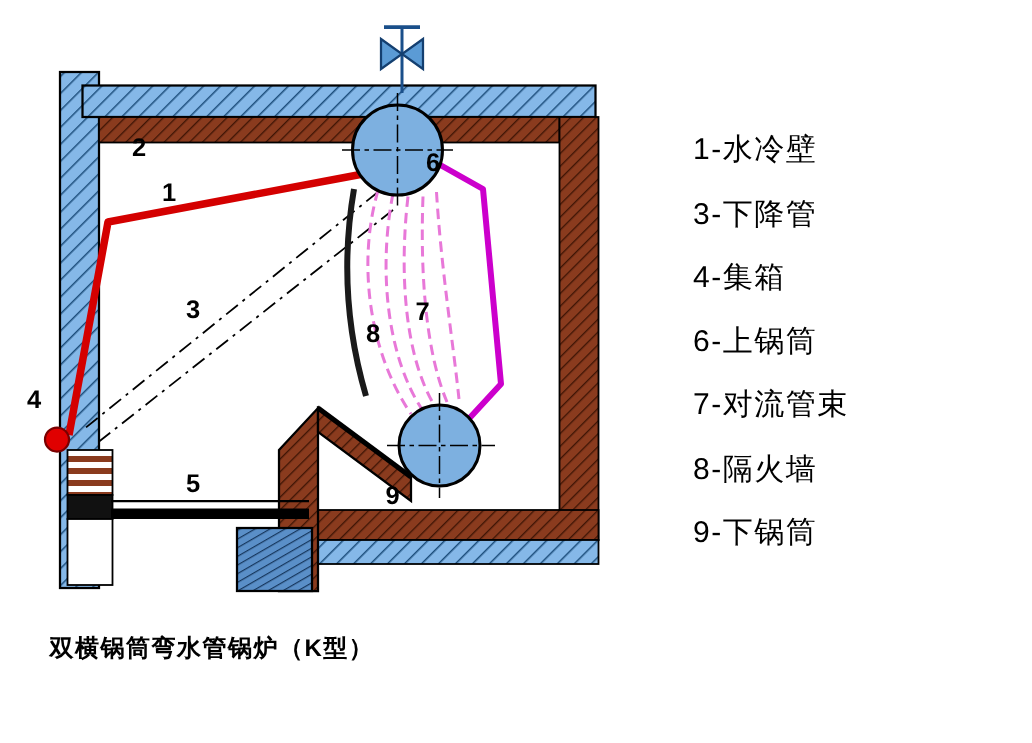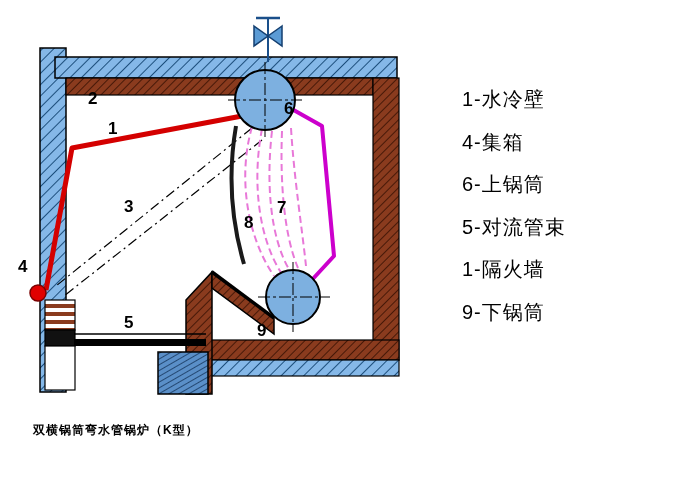--- a/index.html
+++ b/index.html
@@ -2,21 +2,21 @@
 <html><head>
 <meta charset="utf-8">
 <style>
   * { margin:0; padding:0; box-sizing:border-box; }
   html,body { background:#ffffff; }
   body { font-family:"Liberation Sans", sans-serif; }
   .stage { position:relative; width:688px; height:495px; background:#fff; overflow:hidden; }
   .diagram-svg { position:absolute; left:0; top:0; }
   .legend { position:absolute; left:462px; top:86px; }
   .legend-item { font-size:20px; font-weight:400; color:#000; height:42.5px; letter-spacing:1px; white-space:nowrap; }
-  .caption { position:absolute; left:33px; top:422px; font-size:12px; font-weight:700; color:#000; letter-spacing:1px; white-space:nowrap; }
+  .caption { position:absolute; left:33px; top:422px; font-size:16px; font-weight:700; color:#000; letter-spacing:1px; white-space:nowrap; }
   text.lbl { font-family:"Liberation Sans", sans-serif; font-weight:700; font-size:17px; fill:#000; }
 </style>
 </head>
 <body>
 
 <div class="stage">
 
   <svg class="diagram-svg" width="450" height="470" viewBox="0 0 450 470">
     <defs>
       <pattern id="blueH" width="8" height="8" patternUnits="userSpaceOnUse" patternTransform="rotate(45)">
@@ -93,22 +93,23 @@
     <text class="lbl" x="18" y="272">4</text>
     <text class="lbl" x="124" y="328">5</text>
     <text class="lbl" x="284" y="114">6</text>
     <text class="lbl" x="277" y="213">7</text>
     <text class="lbl" x="244" y="228">8</text>
     <text class="lbl" x="257" y="336">9</text>
   </svg>
 
   <div class="legend">
     <div class="legend-item">1-水冷壁</div>
+    <div class="legend-item">3-下降管</div>
     <div class="legend-item">4-集箱</div>
     <div class="legend-item">6-上锅筒</div>
-    <div class="legend-item">5-对流管束</div>
-    <div class="legend-item">1-隔火墙</div>
+    <div class="legend-item">7-对流管束</div>
+    <div class="legend-item">8-隔火墙</div>
     <div class="legend-item">9-下锅筒</div>
   </div>
 
   <div class="caption">双横锅筒弯水管锅炉（K型）</div>
 
 </div>
 
 </body></html>

